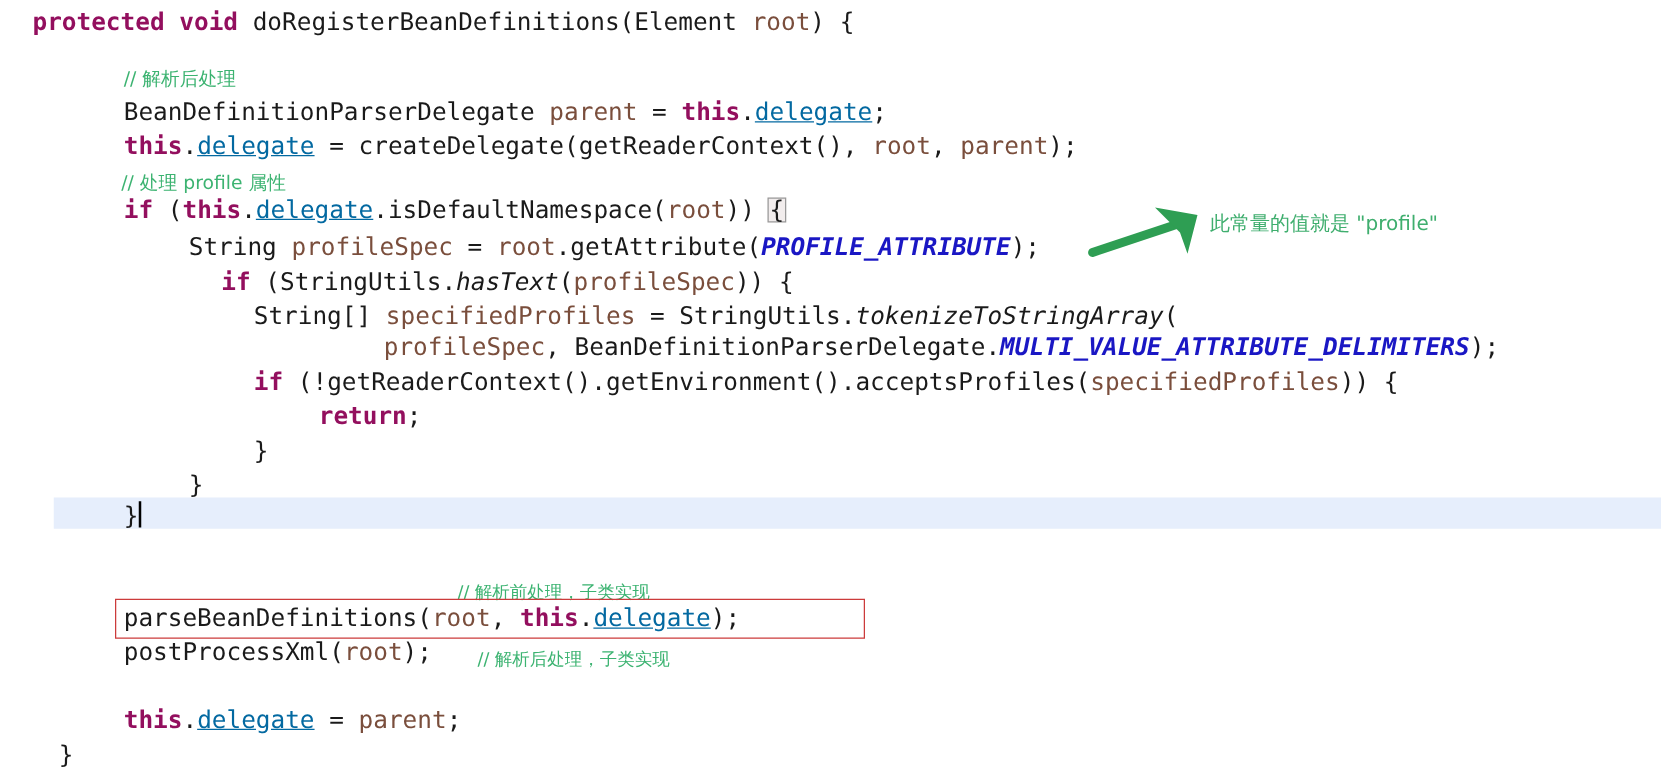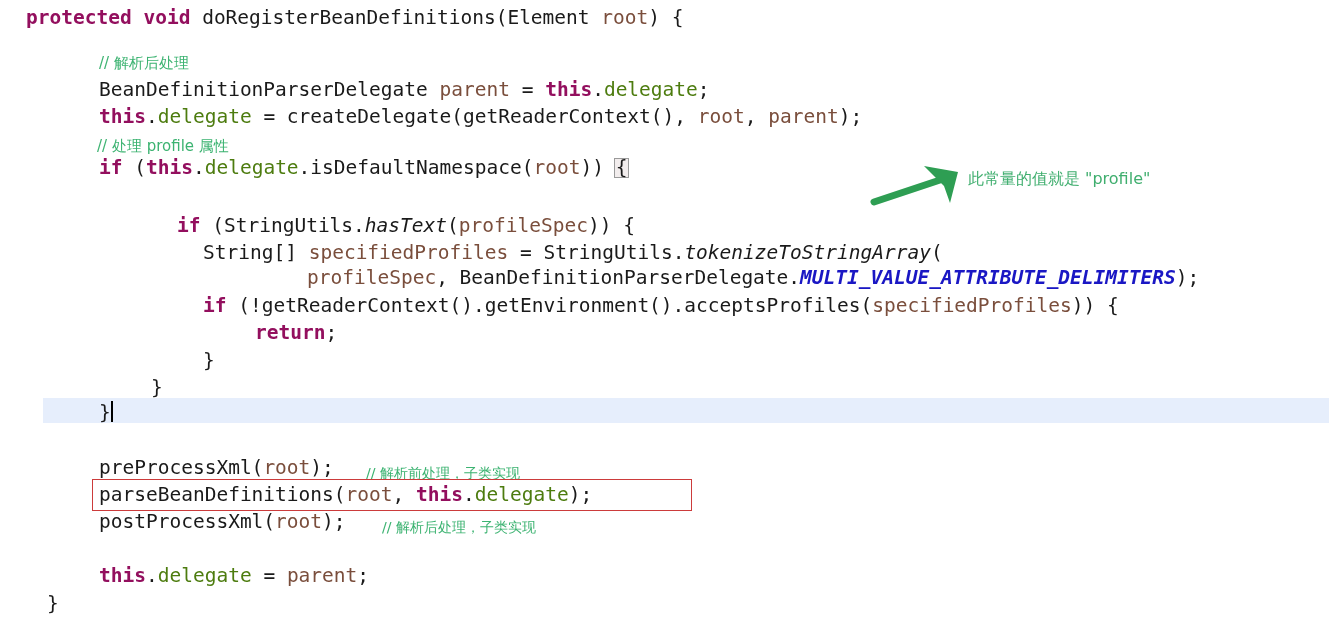--- a/index.html
+++ b/index.html
@@ -46,21 +46,21 @@
     white-space: pre;
     font-family: "DejaVu Sans Mono", monospace;
     font-size: 19.5px;
     line-height: 25px;
     color: #1a1a1a;
     letter-spacing: 0px;
   }
 
   
   .kw   { color: #930f5e; font-weight: bold; }          
-  .fld  { color: #4d7c0f; }                              
+  .fld  { color: #0369a1; text-decoration: underline; }                              
   .cst  { color: #1a17c4; font-weight: bold; font-style: italic; } 
   .prm  { color: #7a4e3c; }                              
   .mth  { color: #1a1a1a; font-style: italic; }          
   .plain{ color: #1a1a1a; }
 
   
   .cmt-prop {
     font-family: "DejaVu Sans", "Liberation Sans", sans-serif;
     font-size: 15px;
     color: #3cb371;
@@ -122,38 +122,38 @@
     <div class="ln" style="top:49px; left:99px;"><span class="cmt-prop">// 解析后处理</span></div>
 
     <div class="ln" style="top:77px; left:99px;"><span class="plain">BeanDefinitionParserDelegate</span><span class="plain"> </span><span class="prm">parent</span><span class="plain"> = </span><span class="kw">this</span><span class="plain">.</span><span class="fld">delegate</span><span class="plain">;</span></div>
 
     <div class="ln" style="top:104px; left:99px;"><span class="kw">this</span><span class="plain">.</span><span class="fld">delegate</span><span class="plain"> = createDelegate(getReaderContext(), </span><span class="prm">root</span><span class="plain">, </span><span class="prm">parent</span><span class="plain">);</span></div>
 
     <div class="ln" style="top:132px; left:97px;text-align:right;"><span class="cmt-prop">// 处理 </span><span class="cmt-prop">profile</span><span class="cmt-prop"> 属性</span></div>
 
     <div class="ln" style="top:155px; left:99px;"><span class="kw">if</span><span class="plain"> (</span><span class="kw">this</span><span class="plain">.</span><span class="fld">delegate</span><span class="plain">.isDefaultNamespace(</span><span class="prm">root</span><span class="plain">)) </span><span class="brace-box">{</span></div>
 
+    <div class="ln" style="top:185px; left:151px;"><span class="plain">String </span><span class="prm">profileSpec</span><span class="plain"> = </span><span class="prm">root</span><span class="plain">.getAttribute(</span><span class="cst">PROFILE_ATTRIBUTE</span><span class="plain">);</span></div>
 
     <div class="ln" style="top:240px; left:203px;"><span class="plain">String[] </span><span class="prm">specifiedProfiles</span><span class="plain"> = StringUtils.</span><span class="mth">tokenizeToStringArray</span><span class="plain">(</span></div>
 
     <div class="ln" style="top:213px; left:177px;"><span class="kw">if</span><span class="plain"> (StringUtils.</span><span class="mth">hasText</span><span class="plain">(</span><span class="prm">profileSpec</span><span class="plain">)) {</span></div>
 
     <div class="ln" style="top:265px; left:307px;"><span class="prm">profileSpec</span><span class="plain">, BeanDefinitionParserDelegate.</span><span class="cst">MULTI_VALUE_ATTRIBUTE_DELIMITERS</span><span class="plain">);</span></div>
 
     <div class="ln" style="top:293px; left:203px;"><span class="kw">if</span><span class="plain"> (!getReaderContext().getEnvironment().acceptsProfiles(</span><span class="prm">specifiedProfiles</span><span class="plain">)) {</span></div>
 
     <div class="ln" style="top:320px; left:255px;"><span class="kw">return</span><span class="plain">;</span></div>
 
     <div class="ln" style="top:348px; left:203px;"><span class="plain">}</span></div>
 
     <div class="ln" style="top:375px; left:151px;"><span class="plain">}</span></div>
 
     <div class="ln" style="top:400px; left:99px;"><span class="plain">}</span></div>
 
-    <div class="ln" style="top:455px; left:99px;"><span class="plain">preProcessXml(</span><span class="prm">root</span><span class="plain">);</span></div>
     <div class="ln" style="top:459px; left:366px;"><span class="cmt-prop-sm">// 解析前处理，子类实现</span></div>
 
     <div class="ln" style="top:482px; left:99px;"><span class="plain">parseBeanDefinitions(</span><span class="prm">root</span><span class="plain">, </span><span class="kw">this</span><span class="plain">.</span><span class="fld">delegate</span><span class="plain">);</span></div>
 
     <div class="ln" style="top:509px; left:99px;"><span class="plain">postProcessXml(</span><span class="prm">root</span><span class="plain">);</span></div>
     <div class="ln" style="top:513px; left:362px;margin-left:20px;"><span class="cmt-prop-sm">// 解析后处理，子类实现</span></div>
 
     <div class="ln" style="top:563px; left:99px;"><span class="kw">this</span><span class="plain">.</span><span class="fld">delegate</span><span class="plain"> = </span><span class="prm">parent</span><span class="plain">;</span></div>
 
     <div class="ln" style="top:591px; left:47px;"><span class="plain">}</span></div>

